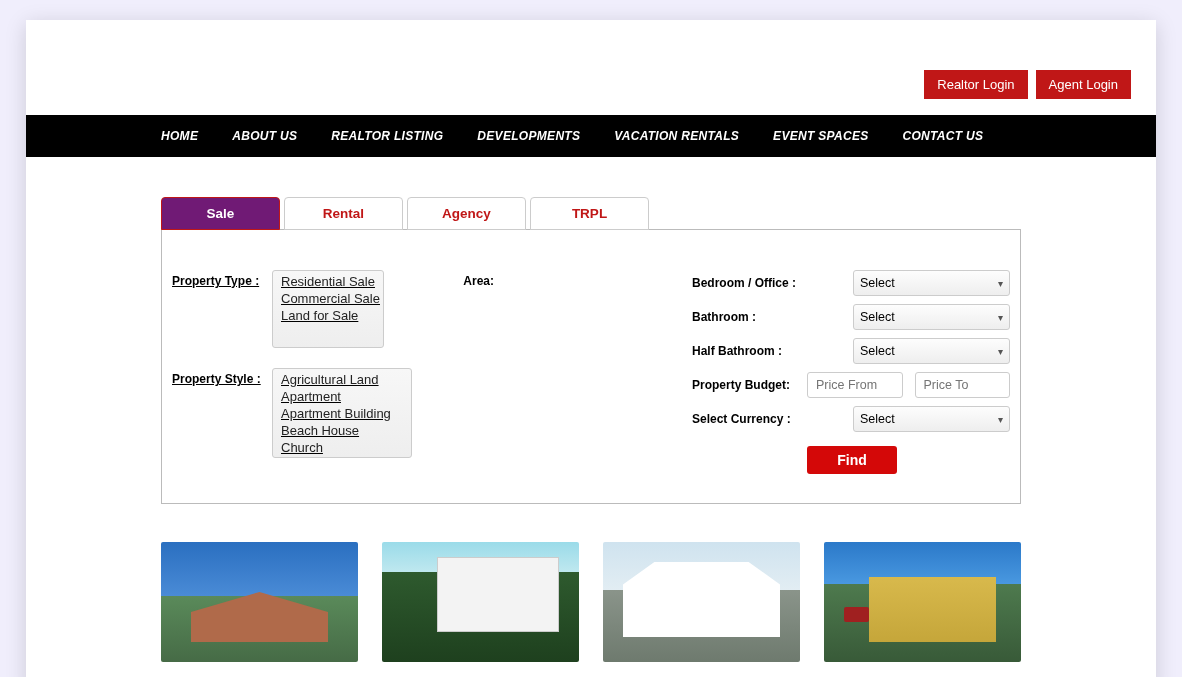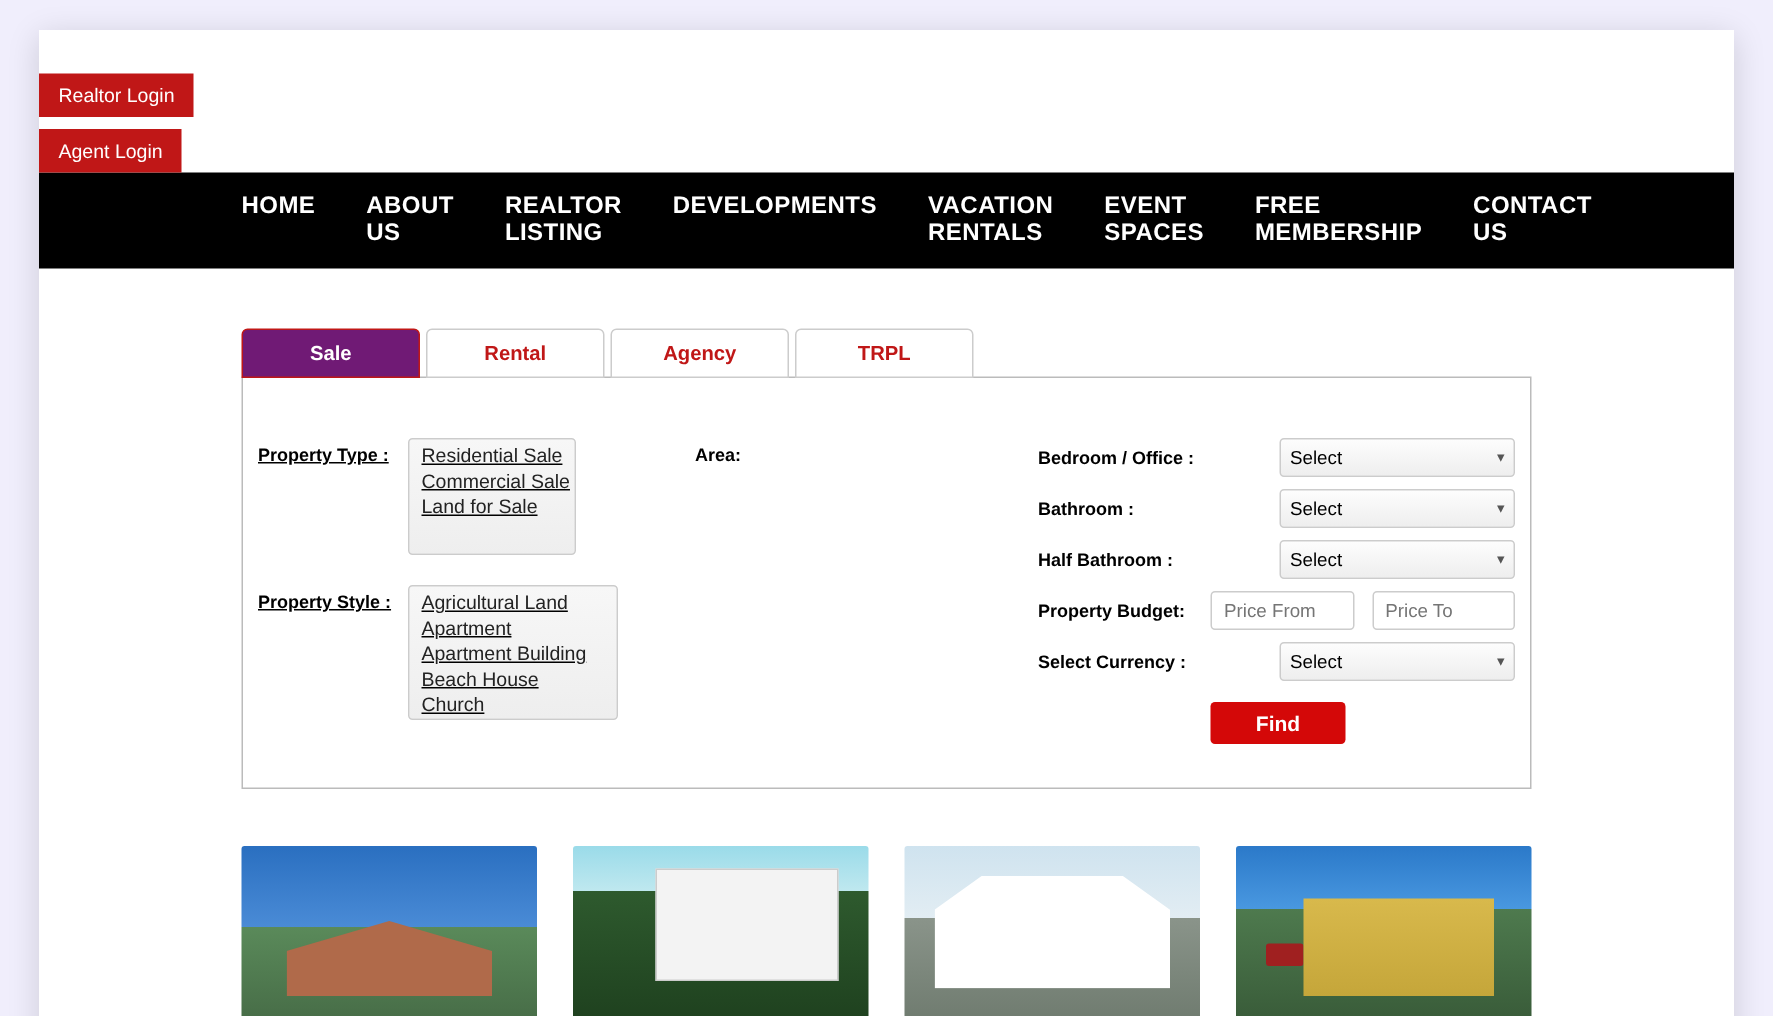--- a/index.html
+++ b/index.html
@@ -15,45 +15,45 @@
     box-shadow: 0 4px 20px rgba(0,0,0,0.15);
     position: relative;
   }
   .topbar {
     height: 95px;
     padding: 50px 25px 0 0;
     display: flex;
     justify-content: flex-end;
     align-items: flex-start;
     gap: 8px;
-    flex-direction: column;
   }
   .login-btn {
     background: #c01717;
     color: #fff;
     border: none;
     padding: 7px 13px;
     font-size: 13px;
     font-weight: 500;
     cursor: pointer;
   }
   .navbar {
     background: #000;
     display: flex;
     padding: 0 135px;
     gap: 34px;
   }
   .navbar a {
     color: #fff;
-    font-size: 16px;
+    font-size: 12px;
     font-weight: 600;
     text-decoration: none;
     padding: 14px 0;
     letter-spacing: 0.3px;
     cursor: pointer;
+    font-style: italic;
   }
   .content {
     padding: 40px 135px 30px 135px;
   }
   .tabs {
     display: flex;
     gap: 4px;
   }
   .tab {
     flex: 0 0 119px;
@@ -225,21 +225,20 @@
     <button class="login-btn">Agent Login</button>
   </div>
 
   <nav class="navbar">
     <a>HOME</a>
     <a>ABOUT US</a>
     <a>REALTOR LISTING</a>
     <a>DEVELOPMENTS</a>
     <a>VACATION RENTALS</a>
     <a>EVENT SPACES</a>
-    <a>FREE MEMBERSHIP</a>
     <a>CONTACT US</a>
   </nav>
 
   <div class="content">
 
     <div class="tabs">
       <div class="tab active">Sale</div>
       <div class="tab">Rental</div>
       <div class="tab">Agency</div>
       <div class="tab">TRPL</div>

